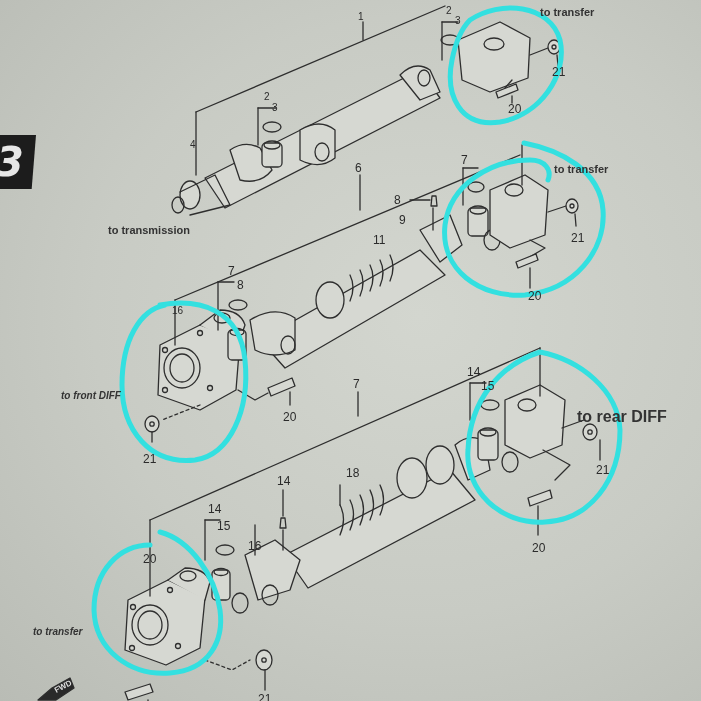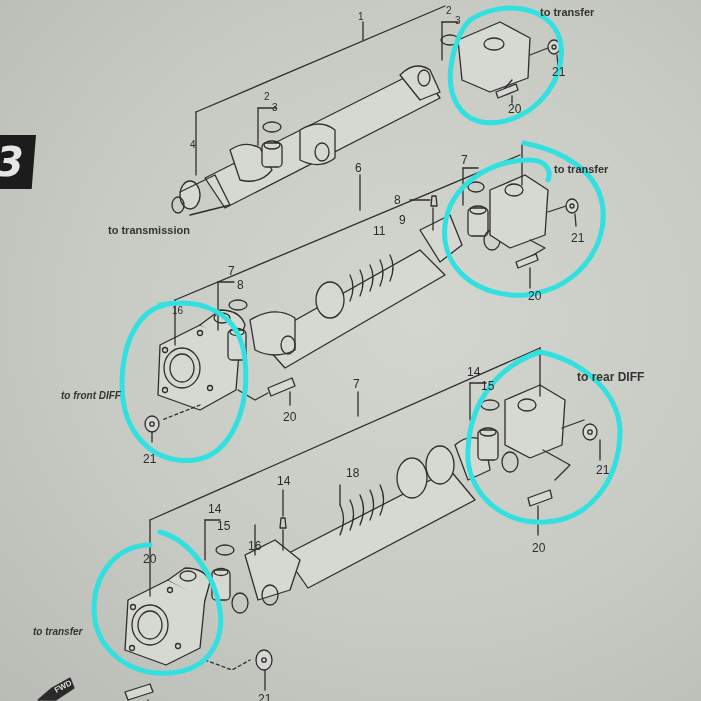--- a/index.html
+++ b/index.html
@@ -225,21 +225,21 @@
 <span class="lbl small" style="left:446px;top:6px">2</span>
 <span class="lbl small" style="left:455px;top:16px">3</span>
 <span class="lbl small" style="left:190px;top:140px">4</span>
 <span class="lbl" style="left:508px;top:103px">20</span>
 <span class="lbl" style="left:552px;top:66px">21</span>
 
 <span class="lbl" style="left:355px;top:162px">6</span>
 <span class="lbl" style="left:461px;top:154px">7</span>
 <span class="lbl" style="left:394px;top:194px">8</span>
 <span class="lbl" style="left:399px;top:214px">9</span>
-<span class="lbl" style="left:373px;top:225px">11</span>
+<span class="lbl" style="left:373px;top:234px">11</span>
 <span class="lbl" style="left:571px;top:232px">21</span>
 <span class="lbl" style="left:528px;top:290px">20</span>
 
 <span class="lbl" style="left:228px;top:265px">7</span>
 <span class="lbl" style="left:237px;top:279px">8</span>
 <span class="lbl small" style="left:172px;top:306px">16</span>
 <span class="lbl" style="left:283px;top:411px">20</span>
 <span class="lbl" style="left:143px;top:453px">21</span>
 
 <span class="lbl" style="left:353px;top:378px">7</span>
@@ -253,15 +253,15 @@
 <span class="lbl" style="left:208px;top:503px">14</span>
 <span class="lbl" style="left:217px;top:520px">15</span>
 <span class="lbl" style="left:248px;top:540px">16</span>
 <span class="lbl" style="left:143px;top:553px">20</span>
 <span class="lbl" style="left:258px;top:693px">21</span>
 
 <span class="note" style="left:540px;top:6px">to transfer</span>
 <span class="note" style="left:554px;top:163px">to transfer</span>
 <span class="note" style="left:108px;top:224px">to transmission</span>
 <span class="note it" style="left:61px;top:390px">to front DIFF</span>
-<span class="note" style="left:577px;top:370px;font-size:12px">to rear DIFF</span>
+<span class="note" style="left:577px;top:408px;font-size:16px">to rear DIFF</span>
 <span class="note it" style="left:33px;top:626px">to transfer</span>
 <span class="note" style="left:54px;top:682px;font-size:8px;color:#ddd;font-weight:bold;transform:rotate(-28deg)">FWD</span>
 
 </body></html>

